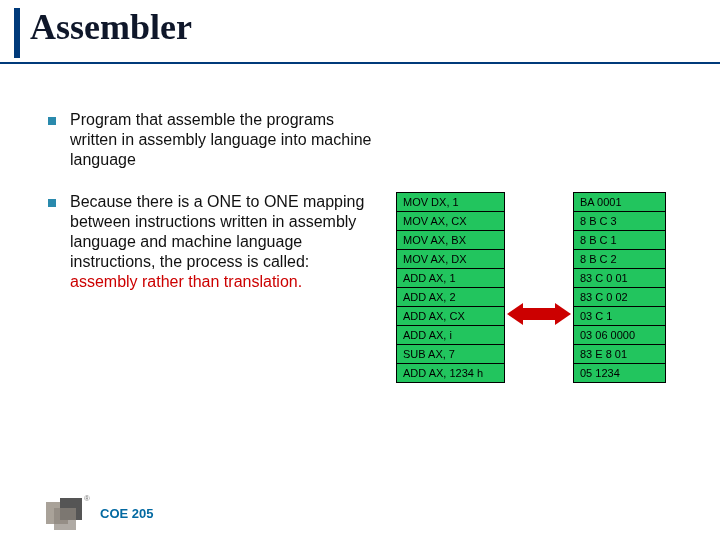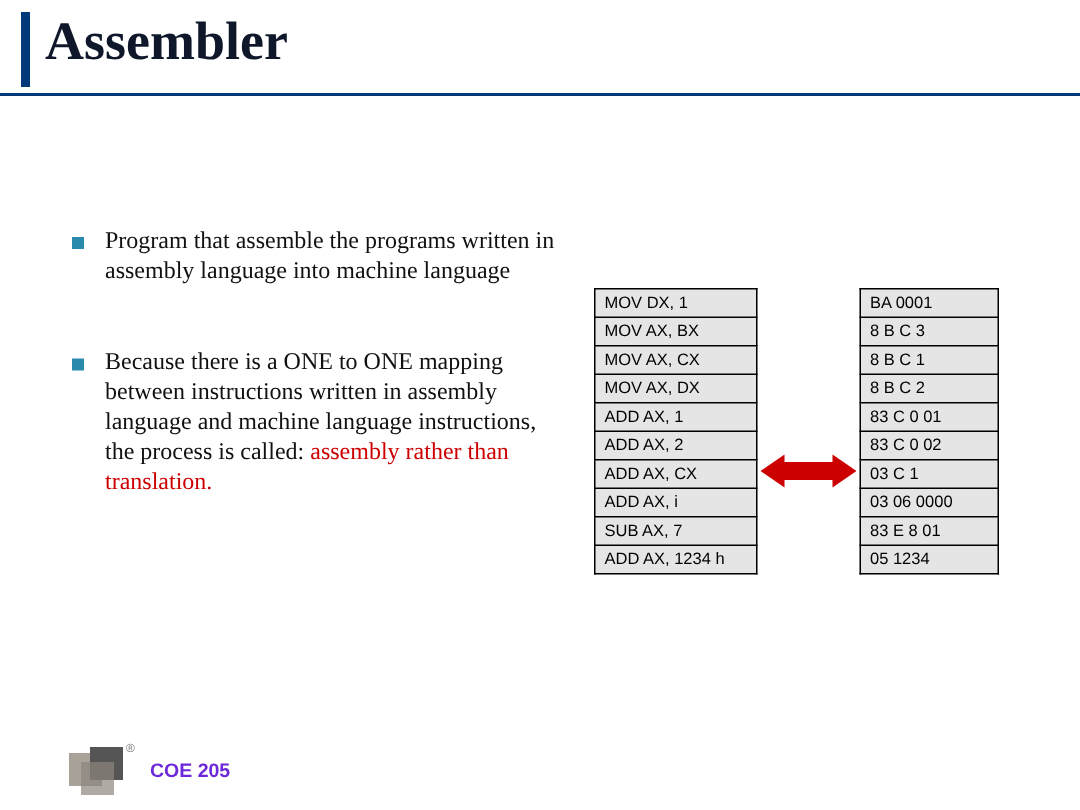--- a/index.html
+++ b/index.html
@@ -5,36 +5,36 @@
   * { box-sizing: border-box; margin: 0; padding: 0; }
   html, body { width: 720px; height: 540px; font-family: Arial, Helvetica, sans-serif; background: #fff; color: #000; }
   .slide { width: 720px; height: 540px; position: relative; }
   .title-wrap { position: absolute; left: 14px; top: 6px; }
   .title-accent { position: absolute; left: 0; top: 2px; width: 6px; height: 50px; background: #003a7a; }
   .title { font-family: Georgia, 'Times New Roman', serif; font-size: 36px; font-weight: bold; color: #0f172a; margin-left: 16px; }
   .hr { position: absolute; left: 0; top: 62px; width: 720px; height: 2px; background: #003a7a; }
   .body { position: absolute; left: 48px; top: 110px; width: 330px; }
   .bullet { position: relative; padding-left: 22px; margin-bottom: 22px; }
   .bullet::before { content: ""; position: absolute; left: 0; top: 7px; width: 8px; height: 8px; background: #2a8aad; }
-  .bullet p { font-family: Liberation Serif, serif; font-size: 16px; line-height: 1.25; color: #111; margin-top: 41px; }
+  .bullet p { font-family: Liberation Sans, sans-serif; font-size: 16px; line-height: 1.25; color: #111; }
   .redtxt { color: #cc0000; }
   .tables { position: absolute; left: 396px; top: 192px; display: flex; align-items: flex-start; }
-  table { border-collapse: collapse; background: #e5e5e5; }
+  table { border-collapse: collapse; background: #22c55e; }
   td { border: 1px solid #000; font-family: Arial, Helvetica, sans-serif; font-size: 11px; padding: 3px 6px; white-space: nowrap; }
   .tbl-left td { width: 108px; }
   .tbl-right td { width: 92px; }
   .arrow-gap { width: 68px; height: 24px; display: flex; align-items: center; justify-content: center; margin-top: 110px; }
   .arrow-svg { width: 64px; height: 26px; }
   .footer { position: absolute; left: 46px; bottom: 12px; display: flex; align-items: center; }
   .mk-logo { width: 44px; height: 30px; position: relative; margin-right: 10px; }
   .mk-box1 { position: absolute; left: 0; top: 4px; width: 22px; height: 22px; background: #a9a299; }
   .mk-box2 { position: absolute; left: 14px; top: 0; width: 22px; height: 22px; background: #555; }
   .mk-box3 { position: absolute; left: 8px; top: 10px; width: 22px; height: 22px; background: #8d867d; opacity: .7; }
   .mk-reg { position: absolute; left: 38px; top: -4px; font-size: 8px; color: #777; }
-  .course { font-family: Arial, Helvetica, sans-serif; font-size: 13px; font-weight: bold; color: #6d28d9; }
+  .course { font-family: Arial, Helvetica, sans-serif; font-size: 13px; font-weight: bold; color: #0369a1; }
 </style>
 </head>
 <body>
 
 <div class="slide">
 
   <div class="title-wrap">
     <div class="title-accent"></div>
     <div class="title">Assembler</div>
   </div>
@@ -49,24 +49,24 @@
     </div>
   </div>
 
   <div class="tables">
     <table class="tbl-left">
       <tbody>
           <tr>
             <td>MOV DX, 1</td>
           </tr>
       <tr>
-            <td>MOV AX, BX</td>
+            <td>MOV AX, CX</td>
           </tr>
       <tr>
-            <td>MOV AX, CX</td>
+            <td>MOV AX, BX</td>
           </tr>
       <tr>
             <td>MOV AX, DX</td>
           </tr>
       <tr>
             <td>ADD AX, 1</td>
           </tr>
       <tr>
             <td>ADD AX, 2</td>
           </tr>

